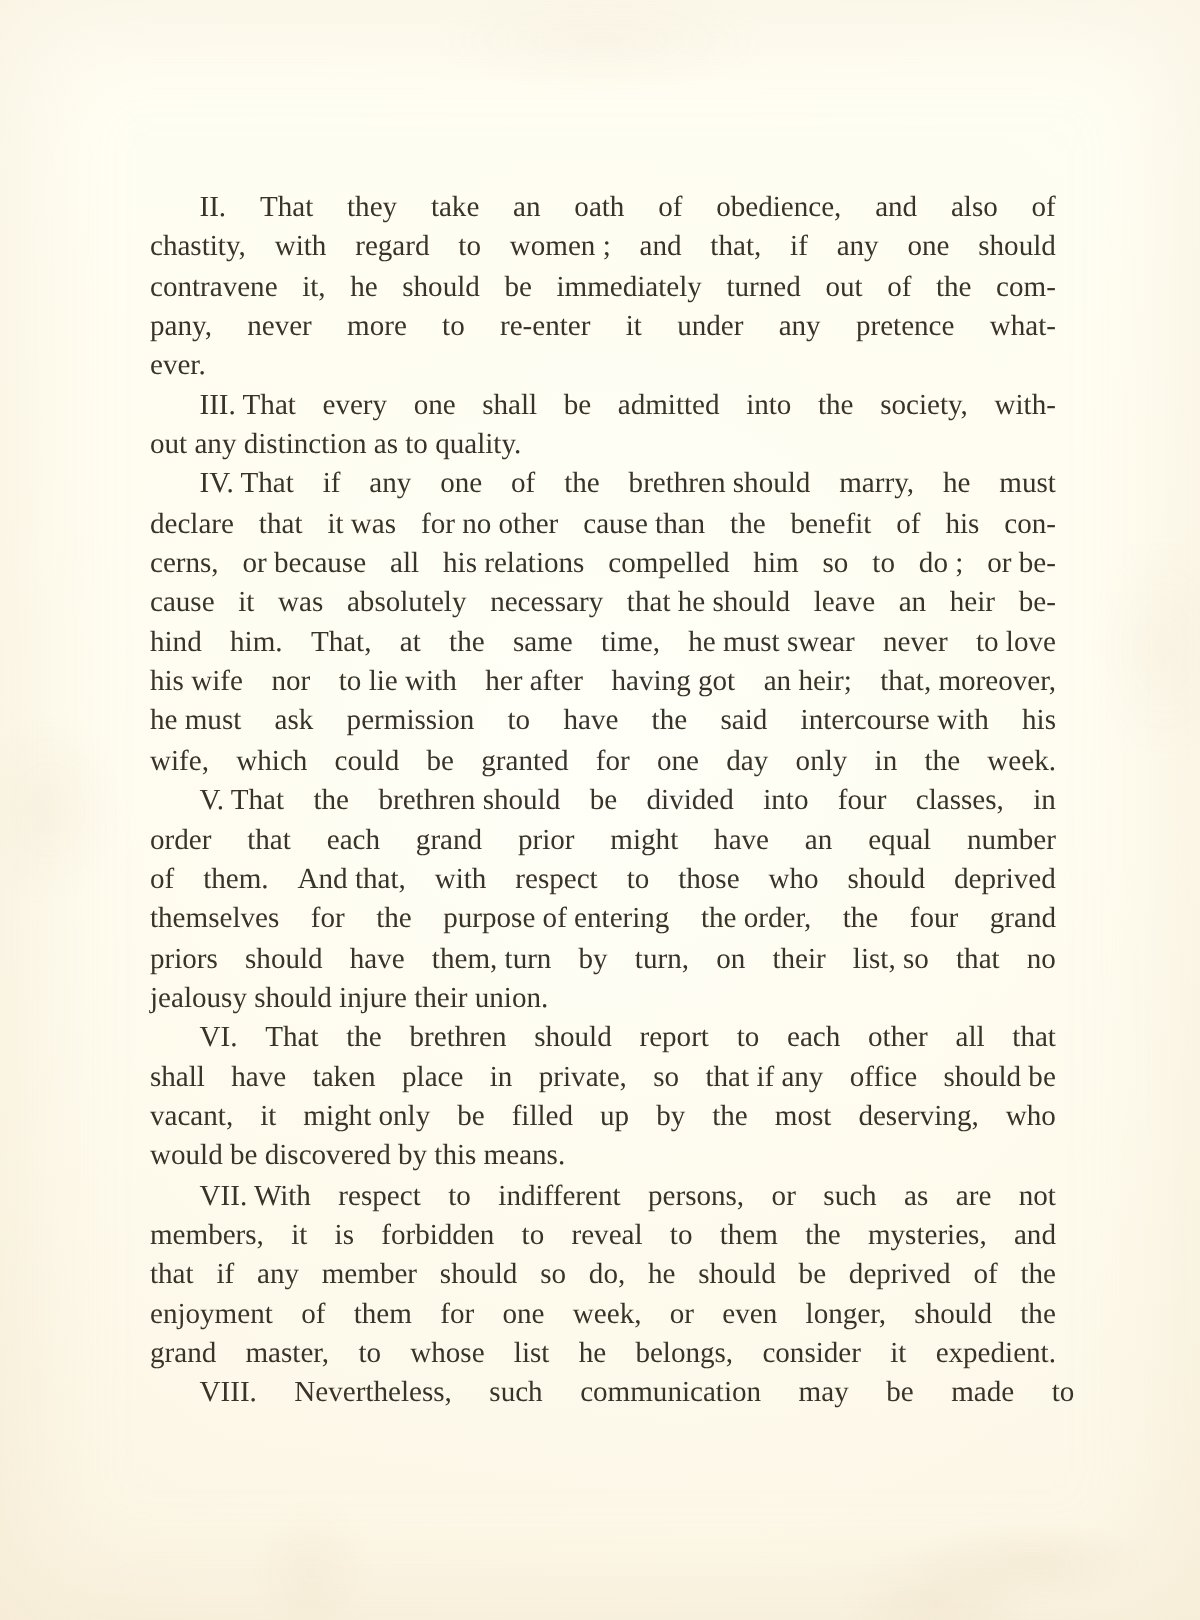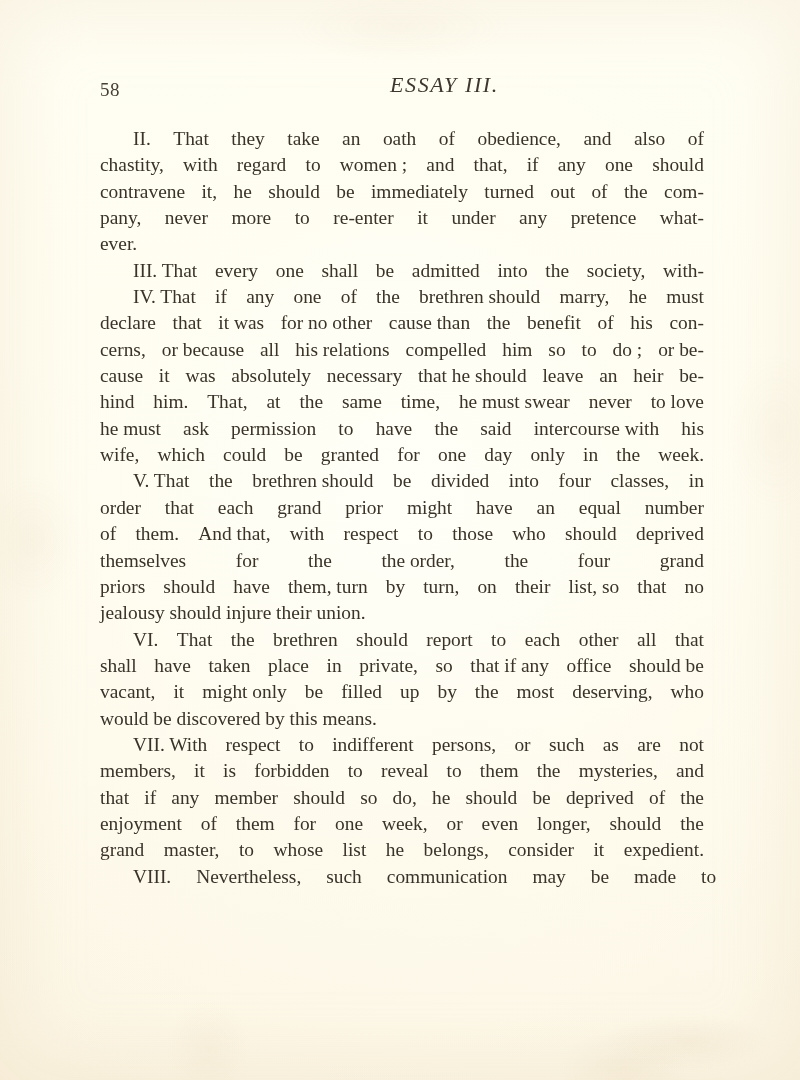--- a/index.html
+++ b/index.html
@@ -103,24 +103,20 @@
   .ln.last {  }
 </style>
 </head>
 <body>
 
 <div class="page">
 
   <div class="paper-grain"></div>
   <div class="paper-edge"></div>
 
-  <div class="running-head">
-    <div class="folio"><span class="f-lo">58</span></div>
-    <div class="head-title">ESSAY III.</div>
-  </div>
 
   <div class="textblock">
       <div class="ln indent j" style="padding-left: 33px; text-indent: 0px; text-align: center;">
         <span>II.</span>
         <span>That</span>
         <span>they</span>
         <span>take</span>
         <span>an</span>
         <span>oath</span>
         <span>of</span>
@@ -173,20 +169,21 @@
         <span>every</span>
         <span>one</span>
         <span>shall</span>
         <span>be</span>
         <span>admitted</span>
         <span>into</span>
         <span>the</span>
         <span>society,</span>
         <span>with-</span>
       </div>
+      <div class="ln last">out any distinction as to quality.</div>
       <div class="ln indent j" style="padding-left: 33px; text-indent: 0px; align-items: center;">
         <span>IV. That</span>
         <span>if</span>
         <span>any</span>
         <span>one</span>
         <span>of</span>
         <span>the</span>
         <span>brethren should</span>
         <span>marry,</span>
         <span>he</span>
@@ -234,20 +231,29 @@
         <span>That,</span>
         <span>at</span>
         <span>the</span>
         <span>same</span>
         <span>time,</span>
         <span>he must swear</span>
         <span>never</span>
         <span>to love</span>
       </div>
       <div class="ln j">
+        <span>his wife</span>
+        <span>nor</span>
+        <span>to lie with</span>
+        <span>her after</span>
+        <span>having got</span>
+        <span>an heir;</span>
+        <span>that, moreover,</span>
+      </div>
+      <div class="ln j">
         <span>he must</span>
         <span>ask</span>
         <span>permission</span>
         <span>to</span>
         <span>have</span>
         <span>the</span>
         <span>said</span>
         <span>intercourse with</span>
         <span>his</span>
       </div>
@@ -297,20 +303,21 @@
         <span>to</span>
         <span>those</span>
         <span>who</span>
         <span>should</span>
         <span>deprived</span>
       </div>
       <div class="ln j">
         <span>themselves</span>
         <span>for</span>
         <span>the</span>
+        <span>purpose of entering</span>
         <span>the order,</span>
         <span>the</span>
         <span>four</span>
         <span>grand</span>
       </div>
       <div class="ln j">
         <span>priors</span>
         <span>should</span>
         <span>have</span>
         <span>them, turn</span>

